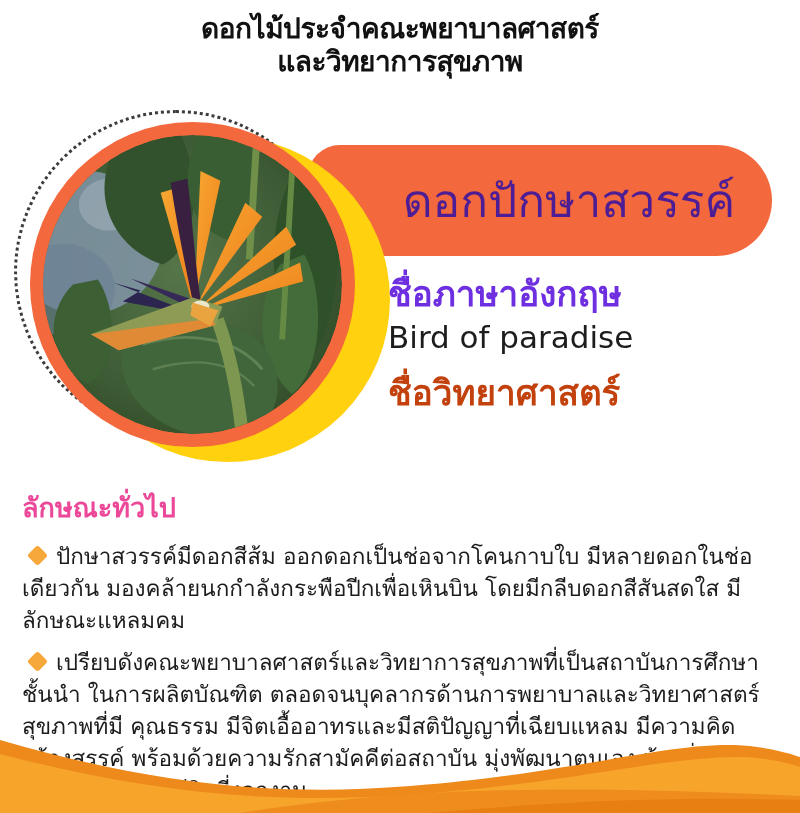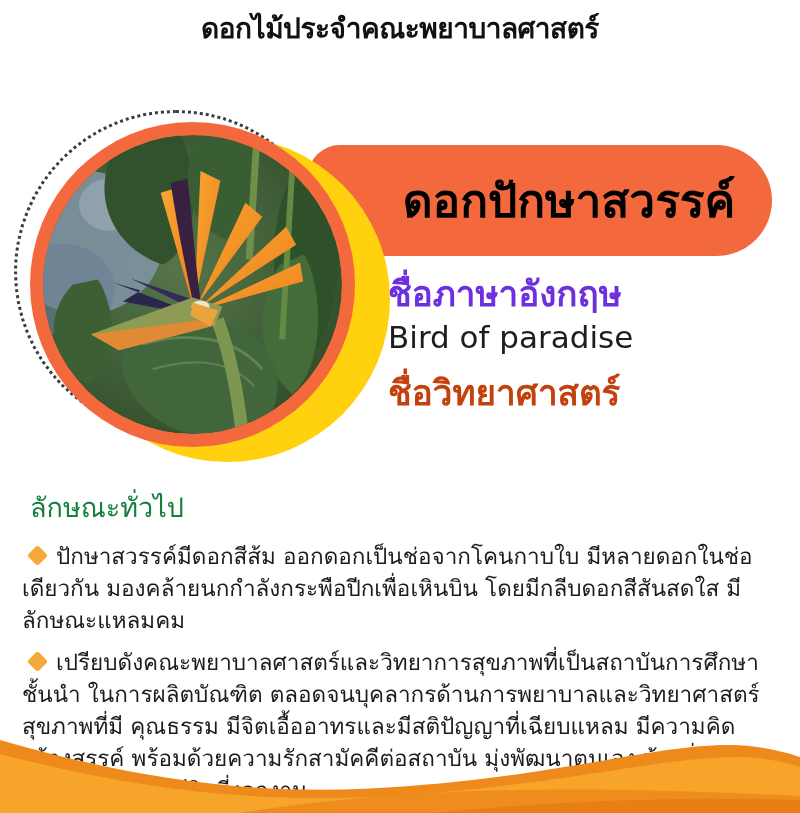--- a/index.html
+++ b/index.html
@@ -25,45 +25,46 @@
     position:absolute;left:30px;top:122px;width:325px;height:325px;border-radius:50%;
     background:#F3683C;z-index:3;display:flex;align-items:center;justify-content:center;
   }
   .photo-circle svg{display:block;border-radius:50%;}
   
   .banner{
     position:absolute;left:308px;top:145px;width:464px;height:111px;z-index:1;
     background:#F3683C;border-radius:32px 56px 56px 32px;
     display:flex;align-items:center;justify-content:center;padding-left:58px;box-sizing:border-box;
   }
-  .banner-text{color:#000000;font-size:46px;font-weight:700;white-space:nowrap;}
+  .banner-text{color:#4c1d95;font-size:46px;font-weight:400;white-space:nowrap;}
   
   .names{position:absolute;left:388px;top:272px;z-index:4;}
   .name-label{font-size:35px;font-weight:600;line-height:1.28;}
   .name-label.purple{color:#6D2FE0;}
   .name-label.teal{color:#c2410c;}
   .name-value{font-size:31px;font-weight:400;color:#1d1d1d;line-height:1.3;margin-bottom:14px;text-align:right;}
   
   .description{position:absolute;left:22px;top:486px;width:760px;z-index:4;}
-  .description h2{margin:0 0 12px 8px;font-size:27px;font-weight:400;color:#15803d;}
+  .description h2{margin:0 0 12px 0;font-size:27px;font-weight:700;color:#ec4899;}
   .description p{margin:10px 0 3px 0;font-size:22.5px;line-height:1.42;font-weight:500;color:#1c1c1c;}
   .diamond{
     display:inline-block;width:15px;height:15px;background:#F7A83B;border-radius:3px;
     transform:rotate(45deg);margin:0 11px 1px 8px;
   }
   
   .wave{position:absolute;left:0;bottom:0;width:800px;height:75px;z-index:5;}
 </style>
 </head>
 <body>
 
 <div class="page">
 
   <div class="title">
     <div>ดอกไม้ประจำคณะพยาบาลศาสตร์</div>
+    <div>และวิทยาการสุขภาพ</div>
   </div>
 
   <div class="dashed-circle"></div>
 
   <div class="banner">
     <span class="banner-text">ดอกปักษาสวรรค์</span>
   </div>
 
   <div class="yellow-circle"></div>
 

